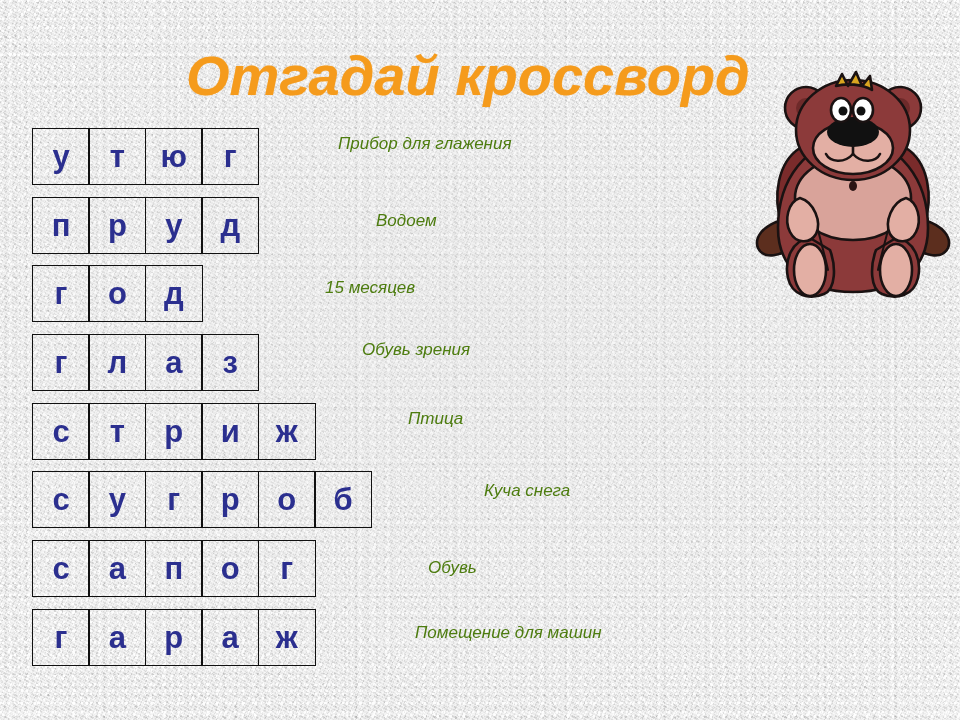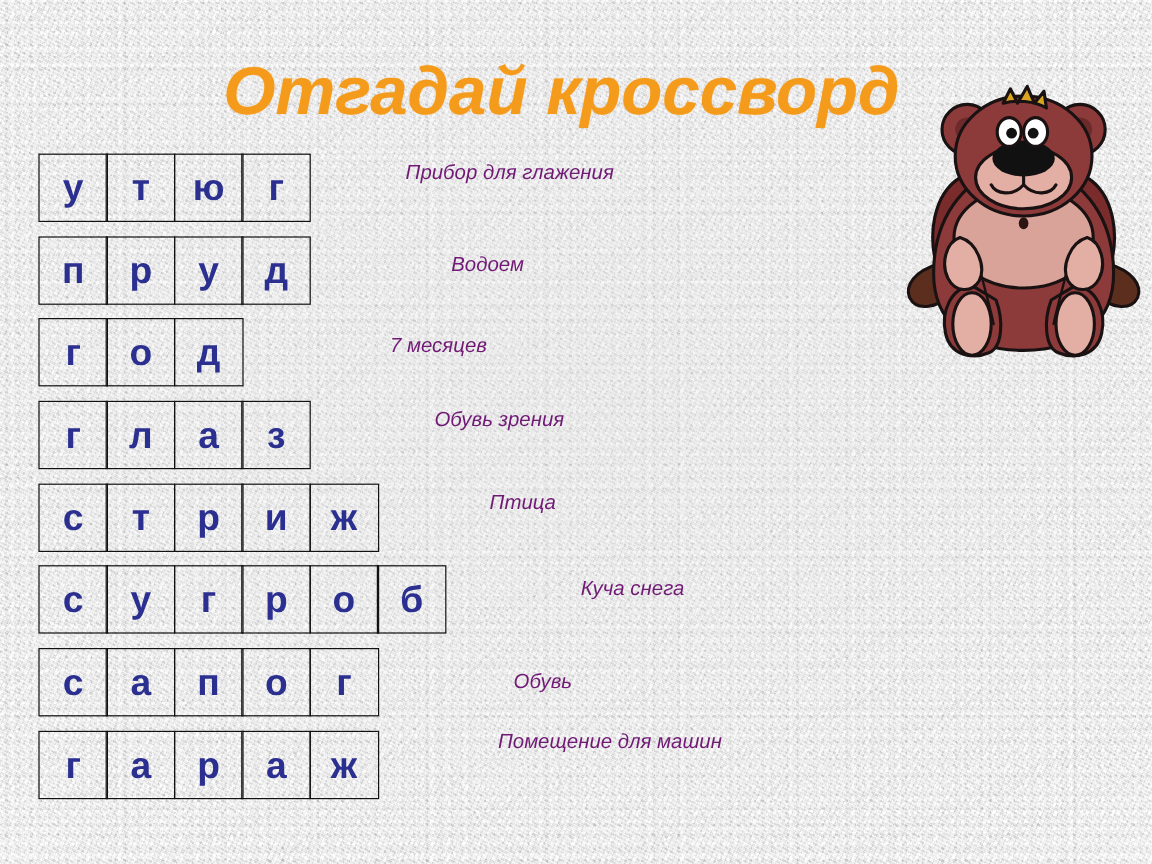--- a/index.html
+++ b/index.html
@@ -104,21 +104,21 @@
     font-family: "Liberation Sans", sans-serif;
     line-height: 1;
   }
   .cell:first-child { margin-left: 0; }
 
   
   .clue {
     position: absolute;
     font-size: 17px;
     font-style: italic;
-    color: #701a75;
+    color: #4d7c0f;
     white-space: nowrap;
     font-family: "Liberation Sans", sans-serif;
   }
 
   
   #bear {
     position: absolute;
     left: 748px;
     top: 70px;
     width: 210px;
@@ -195,26 +195,26 @@
       <div class="cell">а</div>
       <div class="cell">р</div>
       <div class="cell">а</div>
       <div class="cell">ж</div>
     </div>
 
   </div>
 
   <div class="clue" style="left:338px; top:134px;">Прибор для глажения</div>
   <div class="clue" style="left:340px; top:211px;margin-left:36px;">Водоем</div>
-  <div class="clue" style="left:325px; top:278px;">7 месяцев</div>
+  <div class="clue" style="left:325px; top:278px;">15 месяцев</div>
   <div class="clue" style="left:362px; top:340px;">Обувь зрения</div>
   <div class="clue" style="left:408px; top:409px;">Птица</div>
   <div class="clue" style="left:484px; top:481px;">Куча снега</div>
   <div class="clue" style="left:428px; top:558px;font-style:italic;">Обувь</div>
-  <div class="clue" style="left:415px; top:608px;">Помещение для машин</div>
+  <div class="clue" style="left:415px; top:623px;">Помещение для машин</div>
 
   <svg id="bear" viewBox="0 0 210 235" xmlns="http://www.w3.org/2000/svg">
     <g stroke="#1A1212" stroke-width="2.6" stroke-linejoin="round" stroke-linecap="round">
 
       <path d="M34 150 C14 156 6 168 10 178 C16 190 34 186 44 176 Z" fill="#5C2E1E"></path>
       <path d="M176 150 C196 156 204 168 200 178 C194 190 176 186 166 176 Z" fill="#5C2E1E"></path>
 
       <path d="M52 78 C30 92 24 126 34 156 C44 178 62 176 66 160 C70 140 62 104 70 86 Z" fill="#7A2B2B"></path>
       <path d="M158 78 C180 92 186 126 176 156 C166 178 148 176 144 160 C140 140 148 104 140 86 Z" fill="#7A2B2B"></path>
 

